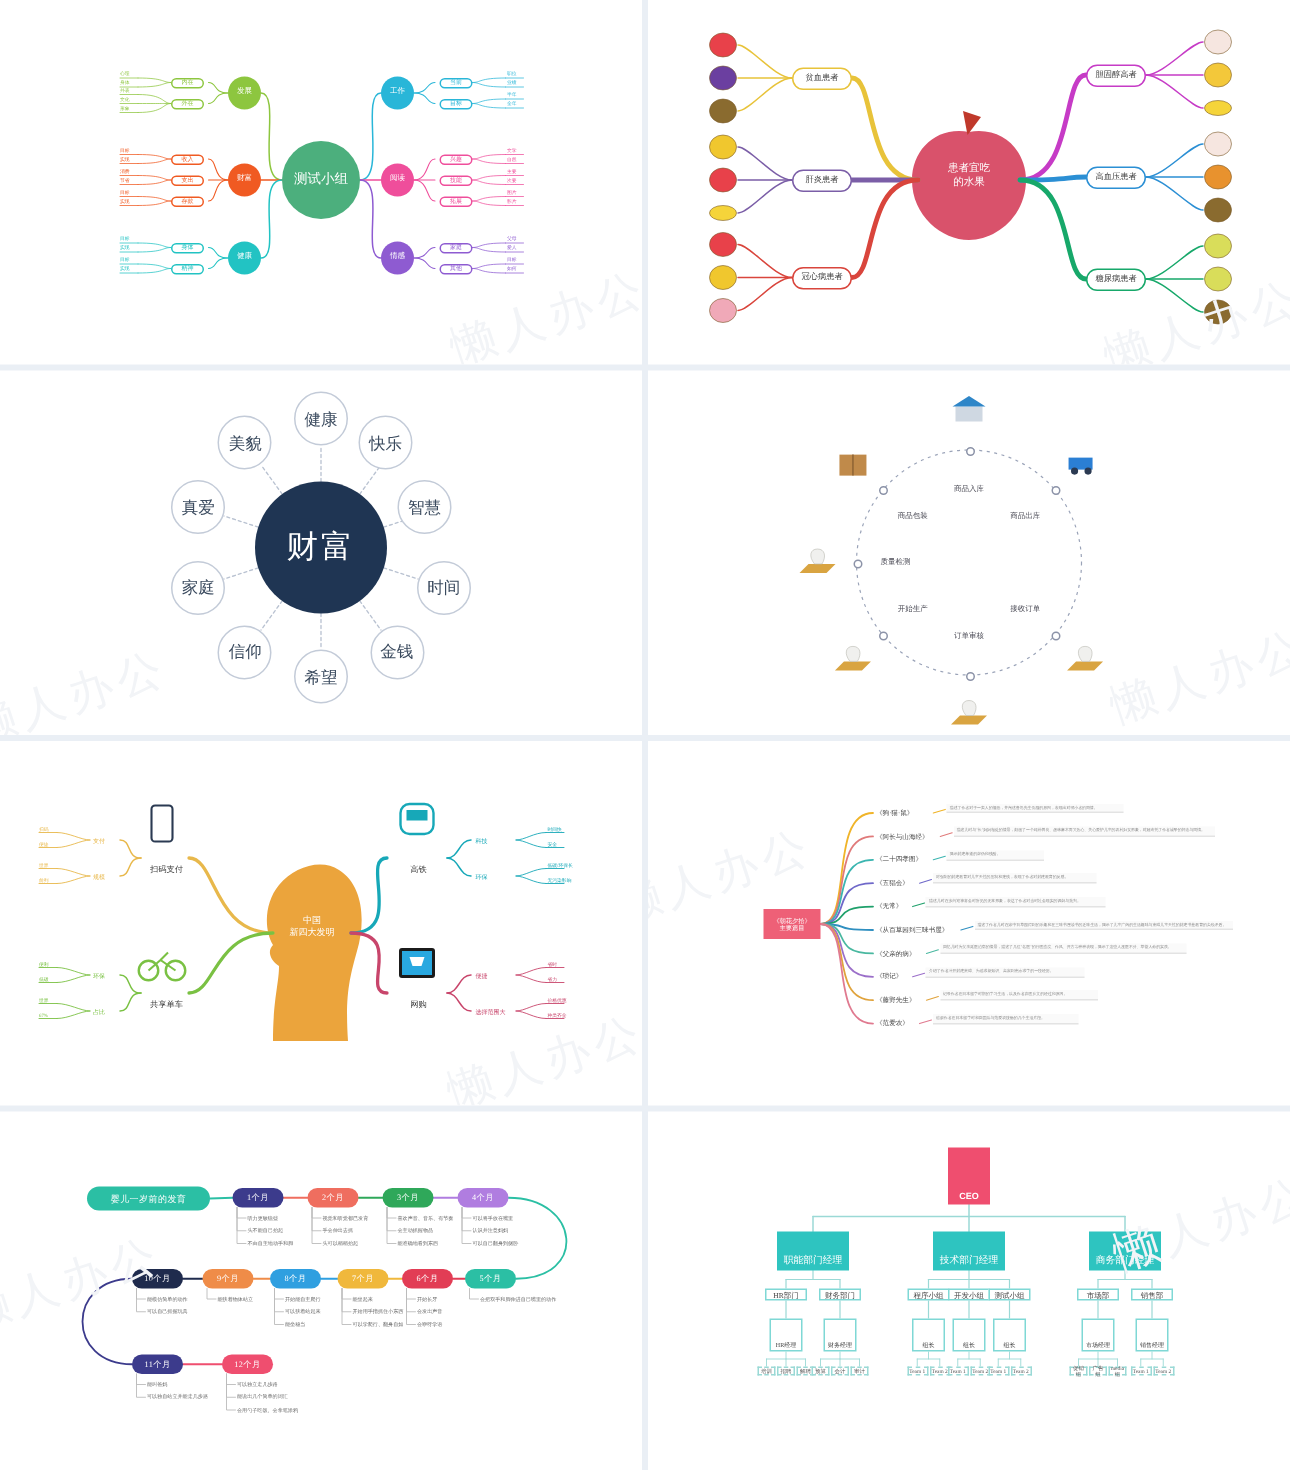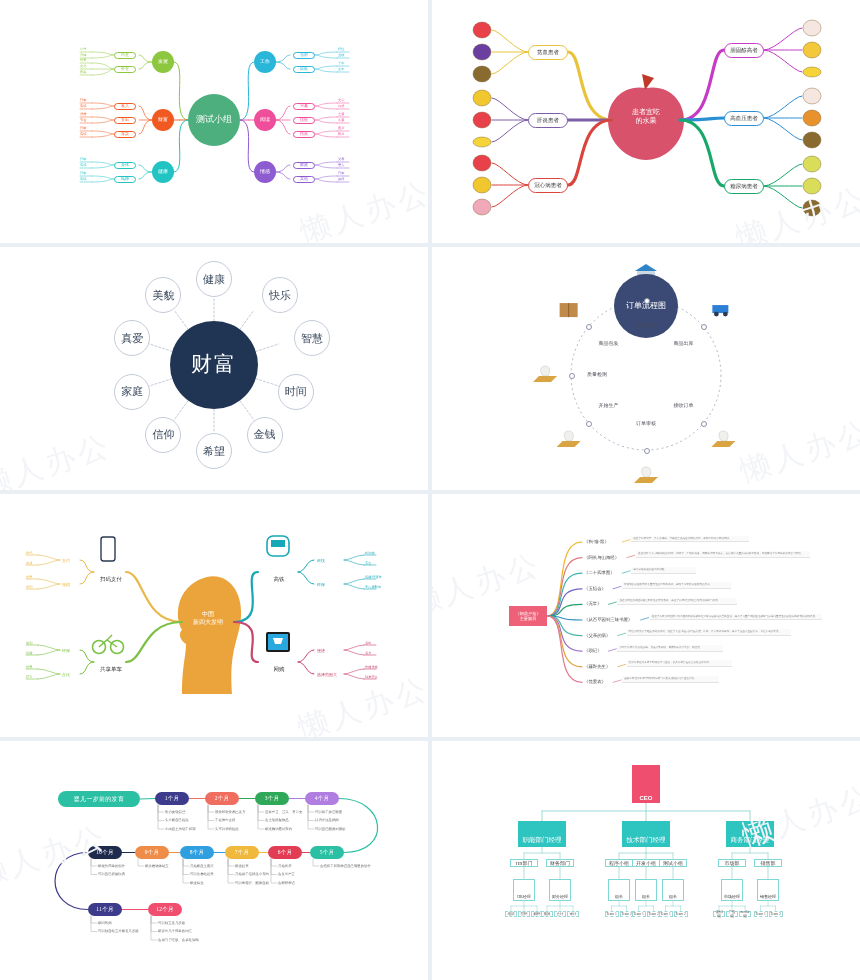--- a/index.html
+++ b/index.html
@@ -338,22 +338,22 @@
           <path d="M255.84648671698676,104.40325224750231 L278.67184310807045,96.98684438250359" fill="none" stroke="#b9c2d1" stroke-width="0.9" stroke-dasharray="2 2" stroke-linecap="round"></path>
           <path d="M255.84648671698676,131.5967477524977 L278.67184310807045,139.0131556174964" fill="none" stroke="#b9c2d1" stroke-width="0.9" stroke-dasharray="2 2" stroke-linecap="round"></path>
           <path d="M239.8625511008688,153.5967477524977 L253.96939715588817,173.0131556174964" fill="none" stroke="#b9c2d1" stroke-width="0.9" stroke-dasharray="2 2" stroke-linecap="round"></path>
           <path d="M214,162 L214,186" fill="none" stroke="#b9c2d1" stroke-width="0.9" stroke-dasharray="2 2" stroke-linecap="round"></path>
           <path d="M188.1374488991312,153.5967477524977 L174.03060284411185,173.0131556174964" fill="none" stroke="#b9c2d1" stroke-width="0.9" stroke-dasharray="2 2" stroke-linecap="round"></path>
           <path d="M172.15351328301324,131.5967477524977 L149.32815689192955,139.01315561749644" fill="none" stroke="#b9c2d1" stroke-width="0.9" stroke-dasharray="2 2" stroke-linecap="round"></path>
           <path d="M172.15351328301324,104.4032522475023 L149.32815689192955,96.98684438250356" fill="none" stroke="#b9c2d1" stroke-width="0.9" stroke-dasharray="2 2" stroke-linecap="round"></path>
           <path d="M188.1374488991312,82.40325224750231 L174.03060284411183,62.986844382503584" fill="none" stroke="#b9c2d1" stroke-width="0.9" stroke-dasharray="2 2" stroke-linecap="round"></path>
         </svg>
         <div class="node w-out" style="left: 196px; top: 14px; width: 36px; height: 36px;">健康</div>
-        <div class="node w-out" style="left: 262px; top: 30.4245px; width: 36px; height: 36px;">快乐</div>
-        <div class="node w-out" style="left: 294px; top: 73.4245px; width: 36px; height: 36px;">智慧</div>
+        <div class="node w-out" style="left: 239px; top: 30.4245px; width: 36px; height: 36px;">快乐</div>
+        <div class="node w-out" style="left: 265px; top: 73.4245px; width: 36px; height: 36px;">智慧</div>
         <div class="node w-out" style="left: 277.791px; top: 126.575px; width: 36px; height: 36px;">时间</div>
         <div class="node w-out" style="left: 246.55px; top: 169.575px; width: 36px; height: 36px;">金钱</div>
         <div class="node w-out" style="left: 196px; top: 186px; width: 36px; height: 36px;">希望</div>
         <div class="node w-out" style="left: 145.45px; top: 169.575px; width: 36px; height: 36px;">信仰</div>
         <div class="node w-out" style="left: 114.209px; top: 126.575px; width: 36px; height: 36px;">家庭</div>
         <div class="node w-out" style="left: 114.209px; top: 73.4245px; width: 36px; height: 36px;">真爱</div>
         <div class="node w-out" style="left: 145.45px; top: 30.4245px; width: 36px; height: 36px;">美貌</div>
         <div class="node circ" style="left: 170px; top: 74px; width: 88px; height: 88px; background: rgb(31, 53, 83); font-size: 21px; letter-spacing: 2px;">财富</div>
       </div>
     <div class="wm" style="left:-22px;bottom:4px;">懒人办公</div>
@@ -386,21 +386,20 @@
           <g>
             <rect x="204.99999999999997" y="24" width="18" height="10" fill="#cfd8e2"></rect>
             <path d="M202.99999999999997,24 L213.99999999999997,17 L224.99999999999997,24 Z" fill="#2e86c8"></path>
           </g>
           <g>
             <rect x="280.37048875501677" y="58.07845142165951" width="16" height="8" fill="#2b7fd4"></rect>
             <circle cx="284.37048875501677" cy="67.07845142165951" r="2.4" fill="#2b3a52"></circle>
             <circle cx="293.37048875501677" cy="67.07845142165951" r="2.4" fill="#2b3a52"></circle>
           </g>
         </svg>
-        <div class="node circ" style="left: 182px; top: 27px; width: 64px; height: 64px; background: rgb(58, 74, 116); font-size: 8px;">订单流程图</div>
         <div class="dot" style="left: 268.953px; top: 173.709px;"></div>
         <div class="fl" style="left: 237.536px; top: 155.497px; width: 28px; text-align: center;">接收订单</div>
         <div class="dot" style="left: 211.5px; top: 200.5px;"></div>
         <div class="fl" style="left: 200px; top: 173px; width: 28px; text-align: center;">订单审核</div>
         <div class="dot" style="left: 154.047px; top: 173.709px;"></div>
         <div class="fl" style="left: 162.464px; top: 155.497px; width: 28px; text-align: center;">开始生产</div>
         <div class="dot" style="left: 136.5px; top: 125.5px;"></div>
         <div class="fl" style="left: 151px; top: 124px; width: 28px; text-align: center;">质量检测</div>
         <div class="dot" style="left: 154.047px; top: 77.2909px;"></div>
         <div class="fl" style="left: 162.464px; top: 92.5034px; width: 28px; text-align: center;">商品包装</div>

